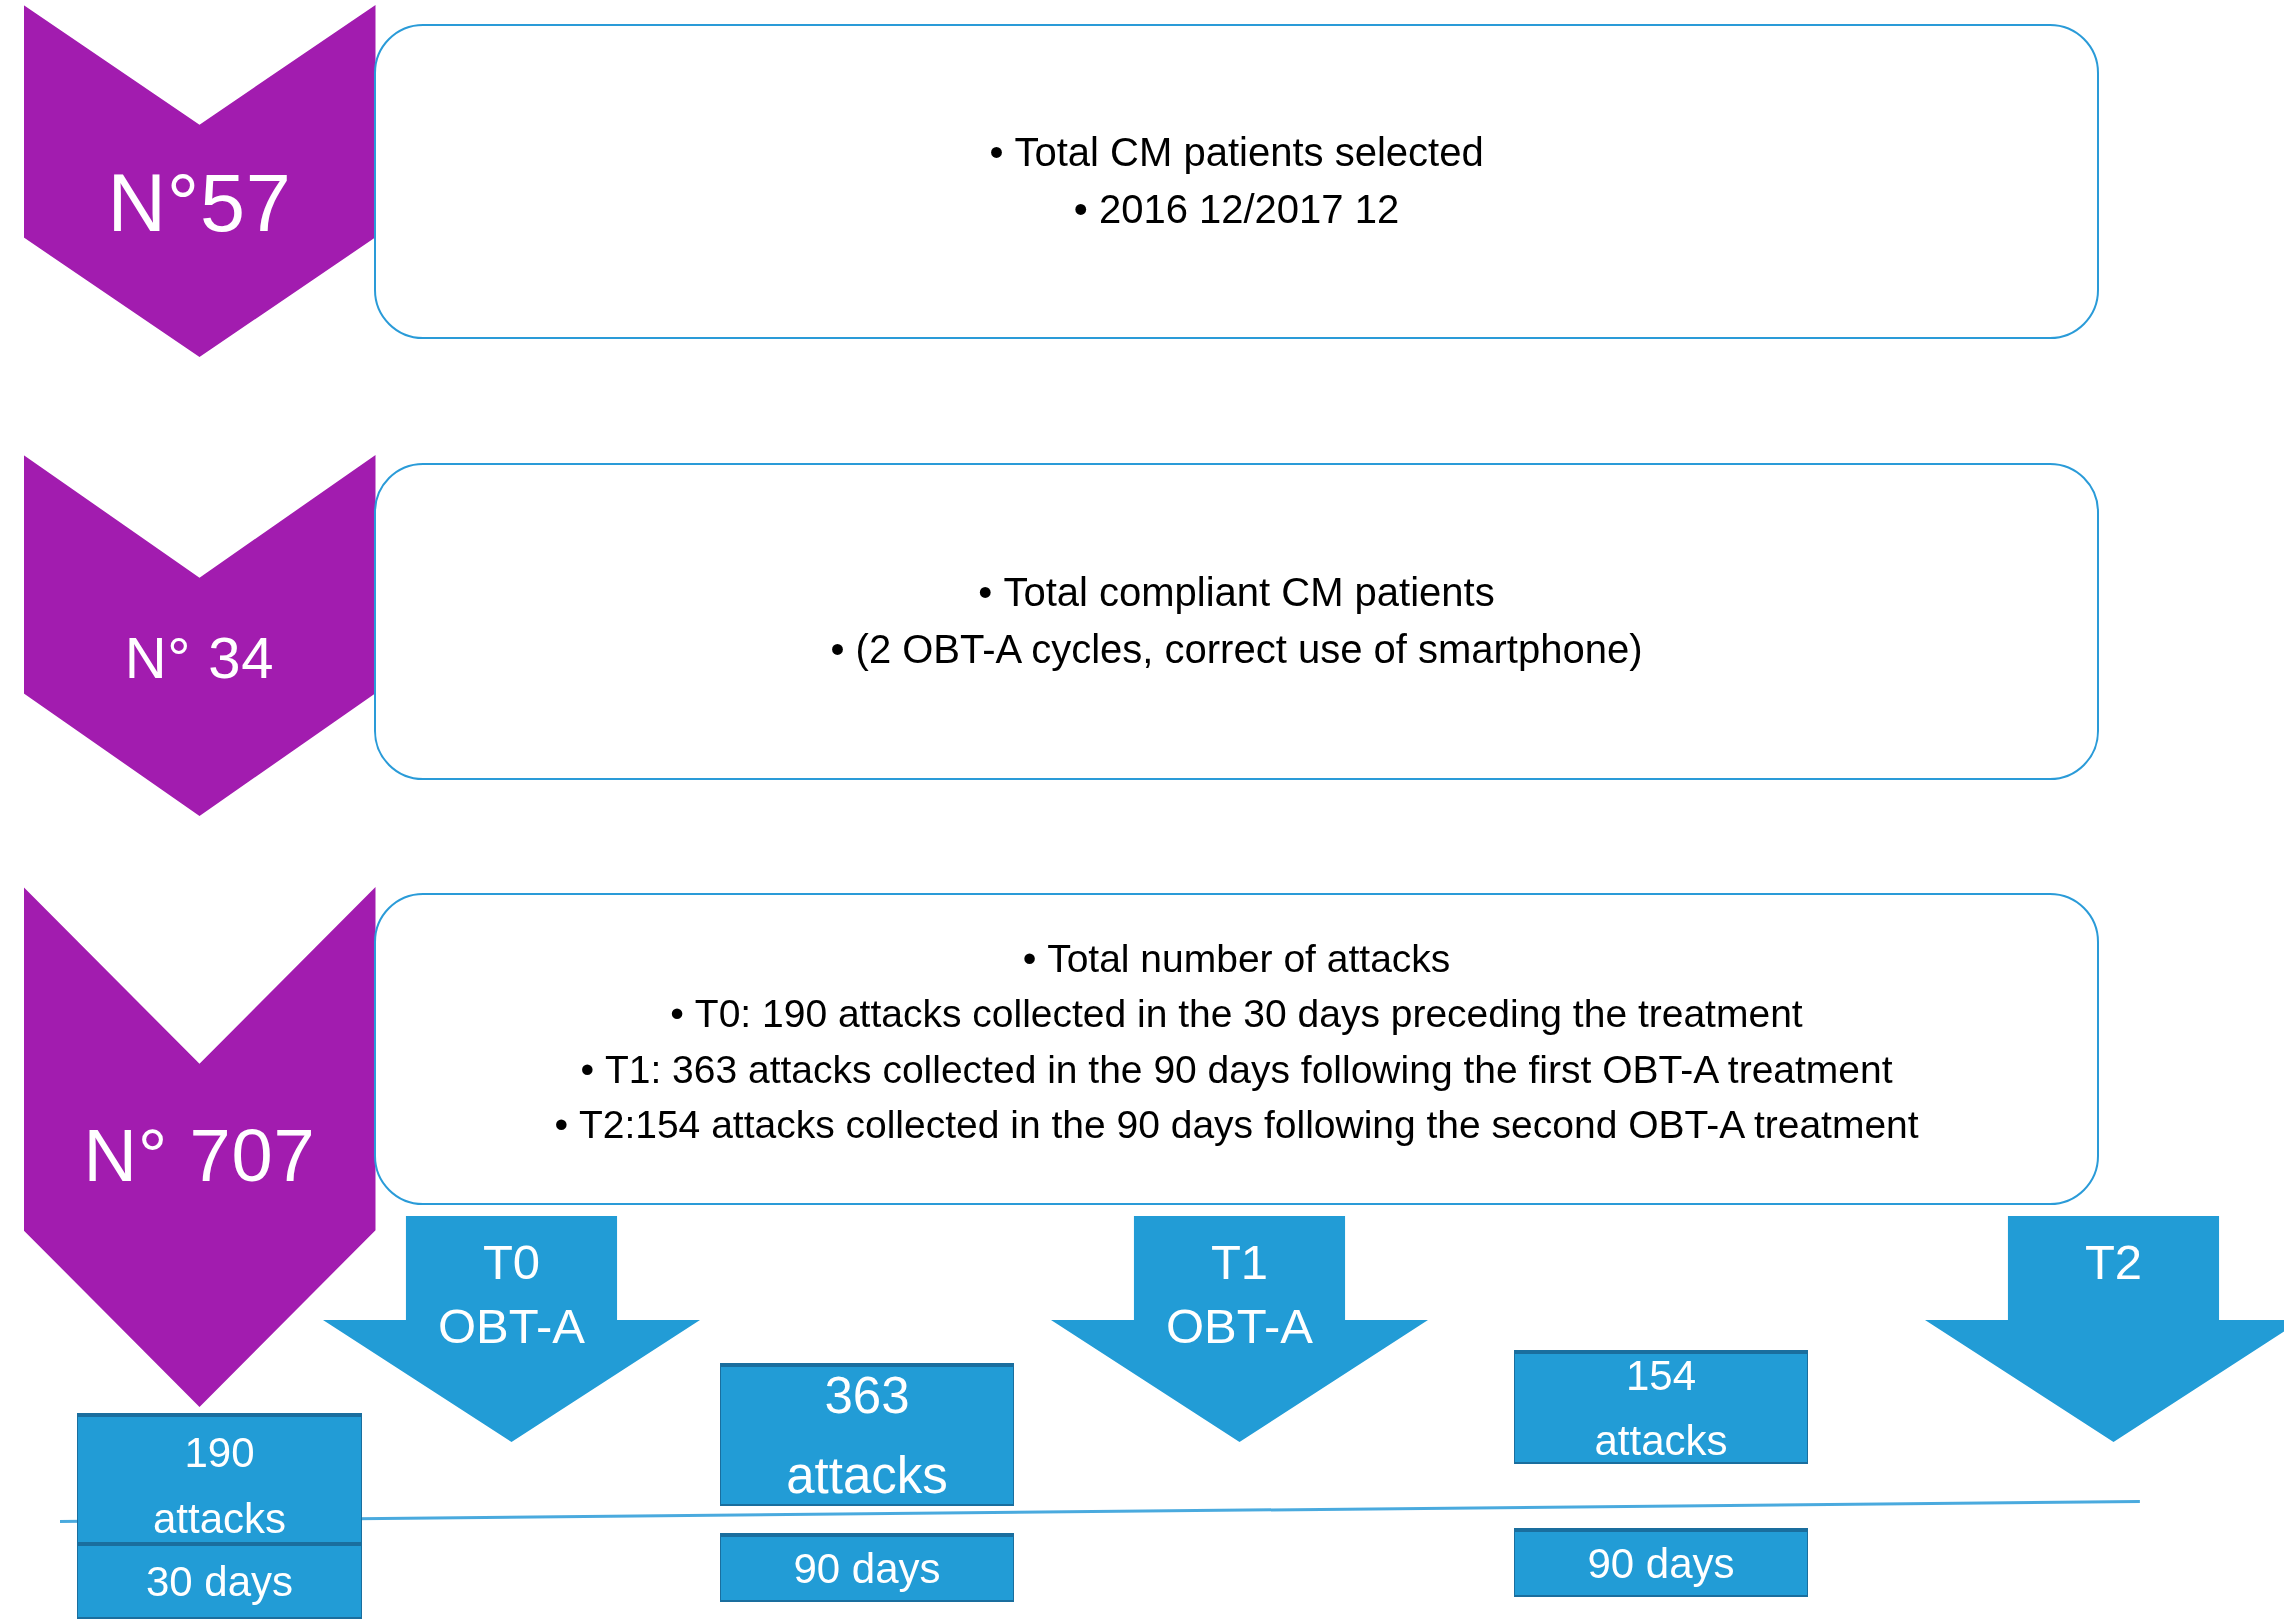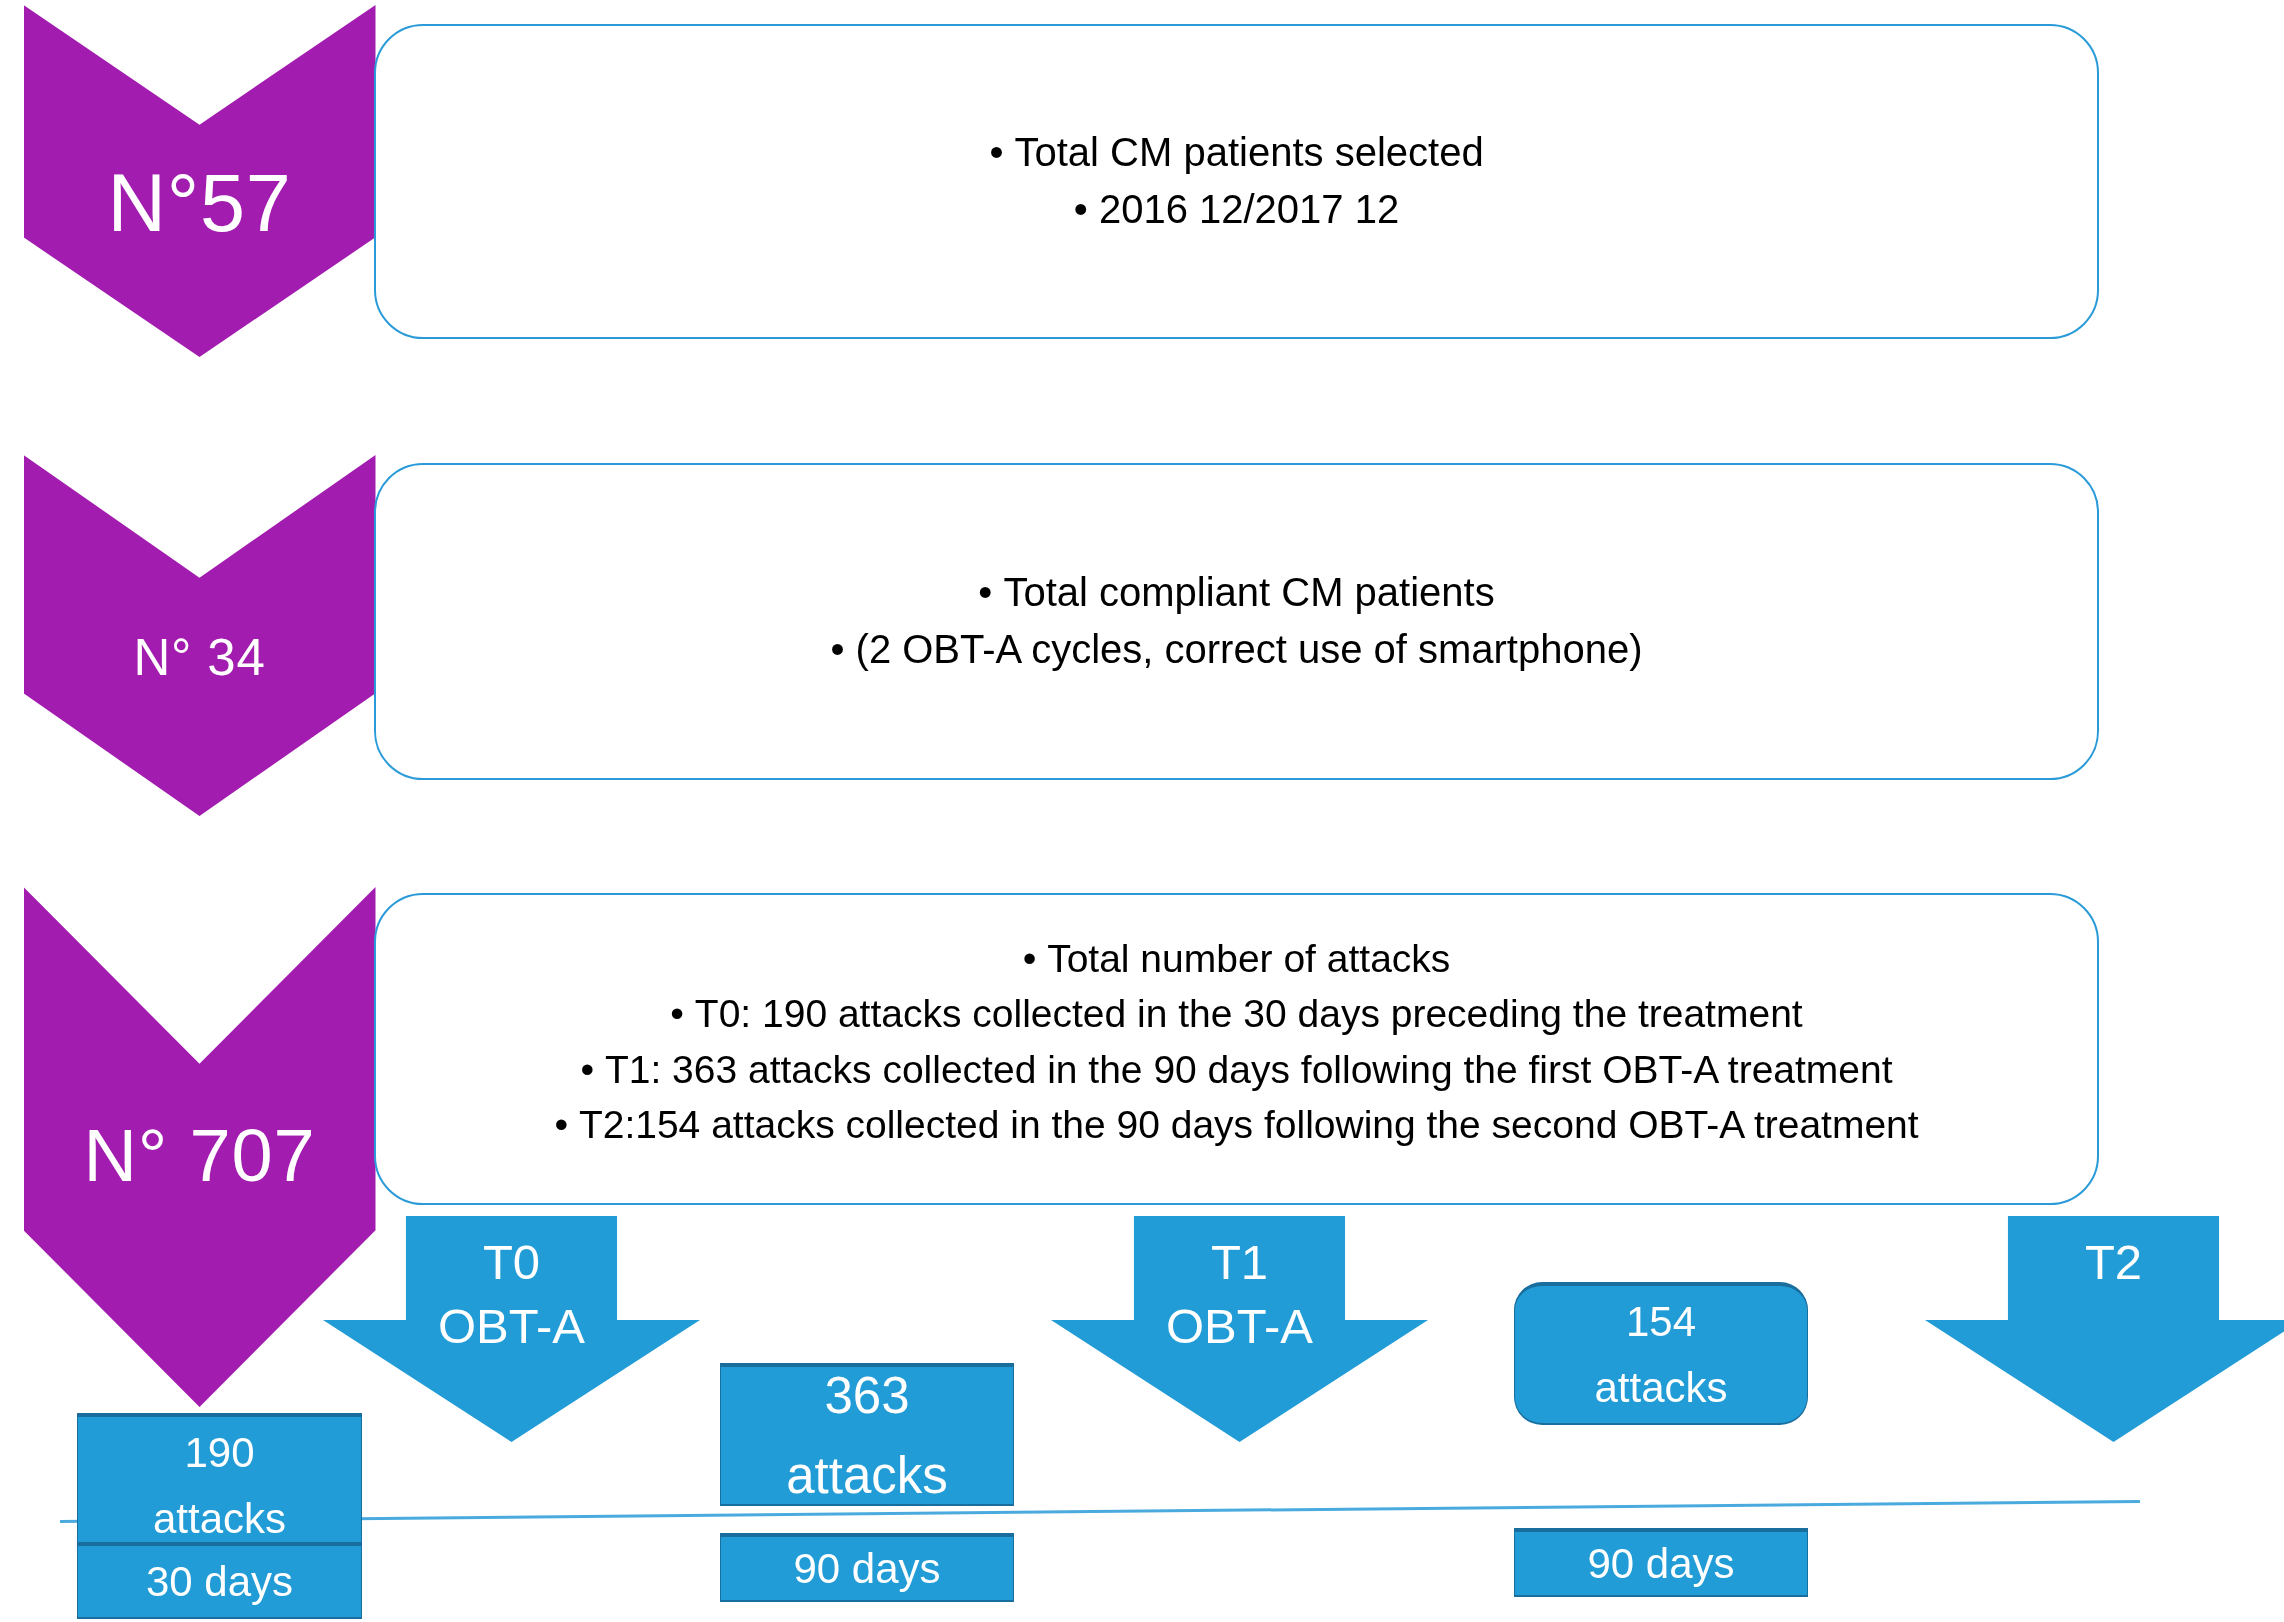--- a/index.html
+++ b/index.html
@@ -122,21 +122,21 @@
   </div>
 
   <div class="roundbox" style="left:374px; top:23.5px; width:1725px; height:315px;">
   </div>
   <div class="bullets" style="left:374px; top:124px; width:1725px; font-size:40px;">
     <span class="li">Total CM patients selected</span>
     <span class="li">2016 12/2017 12</span>
   </div>
 
   <div class="chevron" style="left:23.5px; top:455px; width:352px; height:361px;">
-    <span class="chevron-label" style="font-size:51px;">N° 34</span>
+    <span class="chevron-label" style="font-size:58px;">N° 34</span>
   </div>
 
   <div class="roundbox" style="left:374px; top:463px; width:1725px; height:317px;">
   </div>
   <div class="bullets" style="left:374px; top:564px; width:1725px; font-size:40px;">
     <span class="li">Total compliant CM patients</span>
     <span class="li">(2 OBT-A cycles, correct use of smartphone)</span>
   </div>
 
   <div class="chevron" style="left:23.5px; top:887px; width:352px; height:520px;">
@@ -178,21 +178,21 @@
   <div class="fillbox" style="left:77px; top:1385px; width:285px; height:143px; font-size:42px;margin-top:28px;">
     <span class="ln">190</span>
     <span class="ln">attacks</span>
   </div>
 
   <div class="fillbox" style="left:720px; top:1363px; width:294px; height:143px; font-size:51px;">
     <span class="ln">363</span>
     <span class="ln">attacks</span>
   </div>
 
-  <div class="fillbox" style="left:1514px; top:1282px; width:294px; height:143px; font-size:42px;border-radius:28px;">
+  <div class="fillbox" style="left:1514px; top:1350px; width:294px; height:114px; font-size:42px;">
     <span class="ln">154</span>
     <span class="ln">attacks</span>
   </div>
 
   <div class="fillbox" style="left:77px; top:1542px; width:285px; height:77px; font-size:42px;">
     <span class="ln">30 days</span>
   </div>
 
   <div class="fillbox" style="left:720px; top:1533px; width:294px; height:69px; font-size:42px;">
     <span class="ln">90 days</span>

